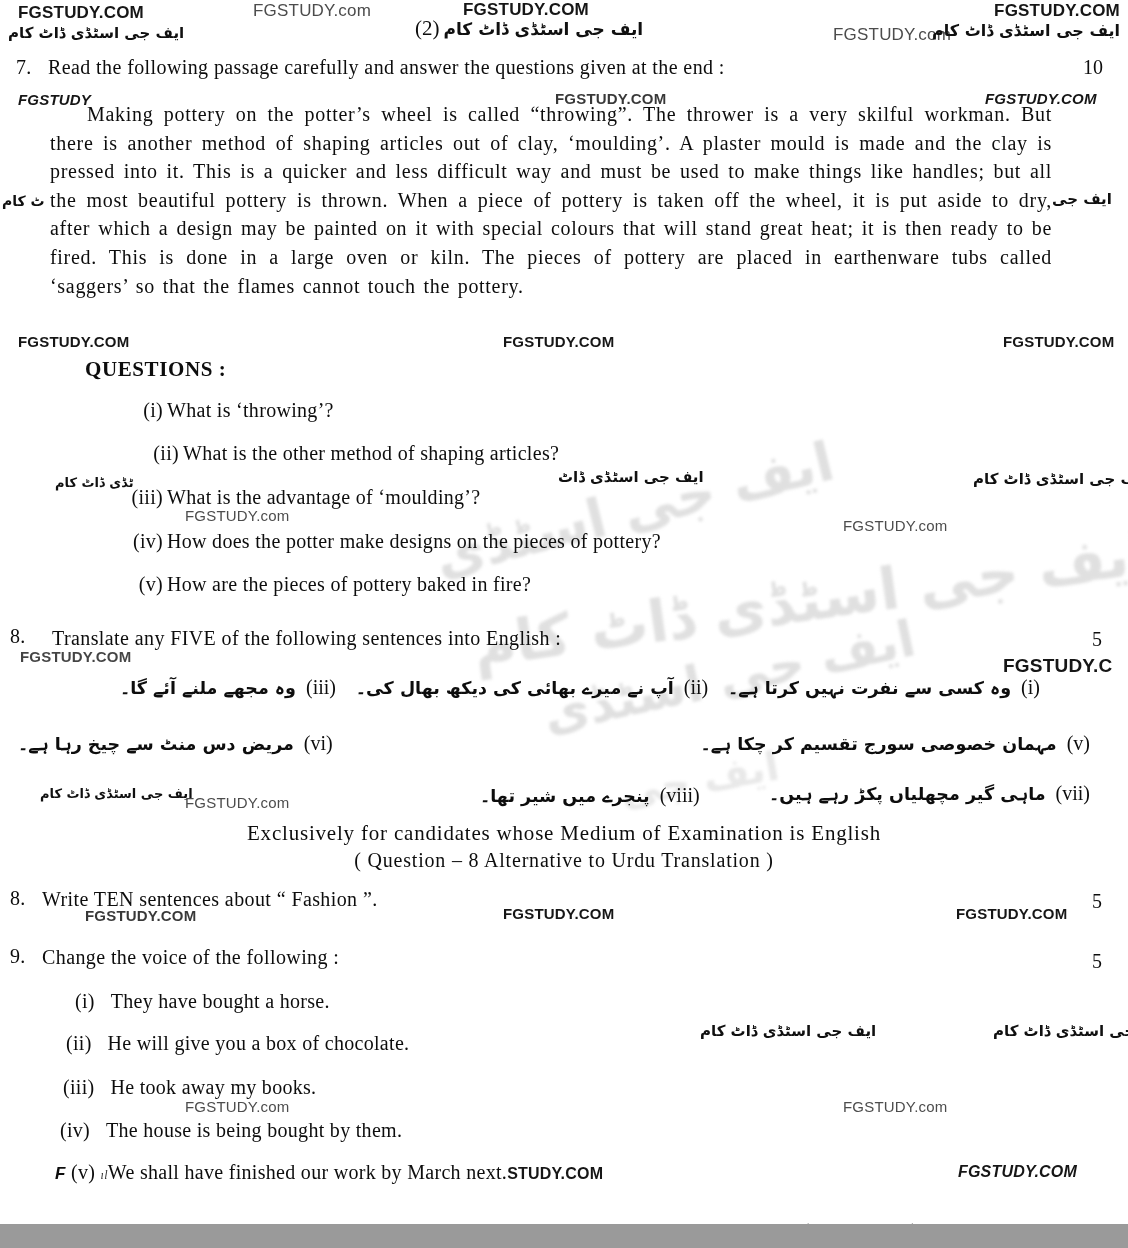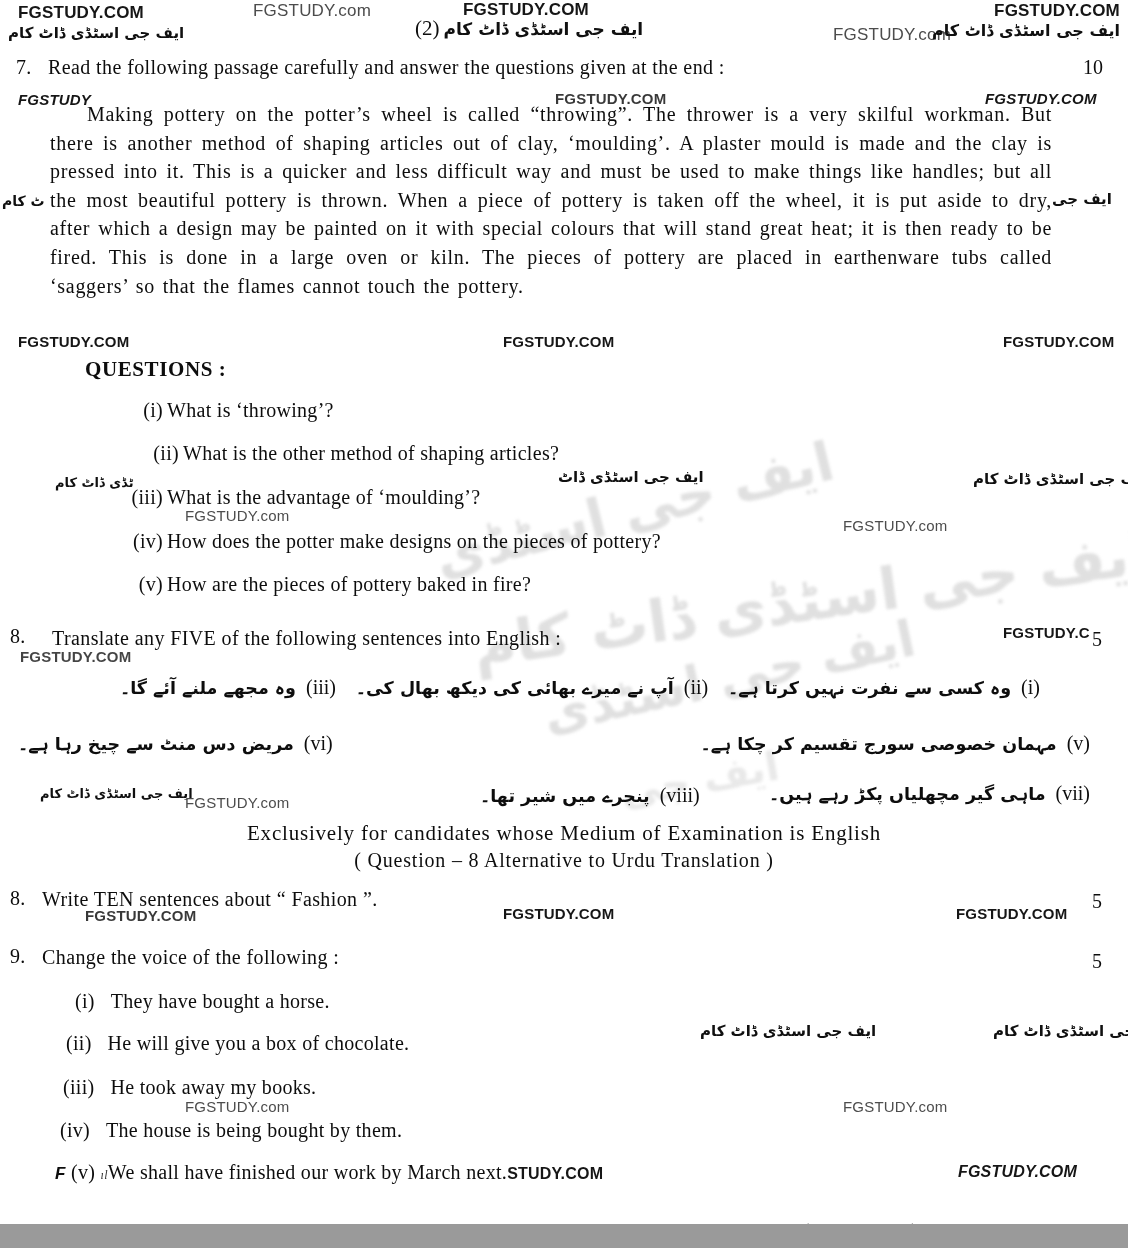--- a/index.html
+++ b/index.html
@@ -96,21 +96,21 @@
   </div>
 
   <span class="abs fg urdu" style="left:55px; top:475px; font-size:13px;">ٹڈی ڈاٹ کام</span>
   <span class="abs fg urdu" style="left:558px; top:468px; font-size:15px;">ایف جی اسٹڈی ڈاٹ</span>
   <span class="abs fg urdu" style="left:973px; top:470px; font-size:15px;">ایف جی اسٹڈی ڈاٹ کام</span>
   <span class="abs fg wmR" style="left:185px; top:507px; font-size:15px;">FGSTUDY.com</span>
   <span class="abs fg wmR" style="left:843px; top:517px; font-size:15px;">FGSTUDY.com</span>
 
   <span class="abs fg qnum" style="left:10px; top:625px;">8.</span>
   <span class="abs fg qhead" style="left:52px; top:627px;">Translate any FIVE of the following sentences into English  :</span>
-  <span class="abs fg wmB" style="left:1003px; top:624px; font-size:15px;">FGSTUDY.C</span>
+  <span class="abs fg wmB" style="left:1003px; top:655px; font-size:19px;">FGSTUDY.C</span>
   <span class="abs fg marks" style="left:1092px; top:628px;">5</span>
   <span class="abs fg wmB" style="left:20px; top:648px; font-size:15px; opacity:.8;">FGSTUDY.COM</span>
 
   <div class="urow" style="left:120px; top:676px; width:920px;">
     <span class="usent">
       <span class="ul">(i)</span><span class="ut">وہ کسی سے نفرت نہیں کرتا ہے۔</span>
     </span>
     <span class="usent">
       <span class="ul">(ii)</span><span class="ut">آپ نے میرے بھائی کی دیکھ بھال کی۔</span>
     </span>

